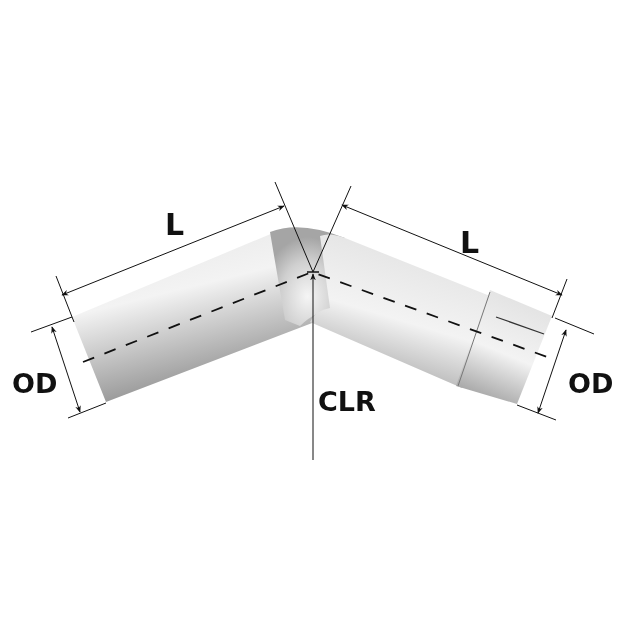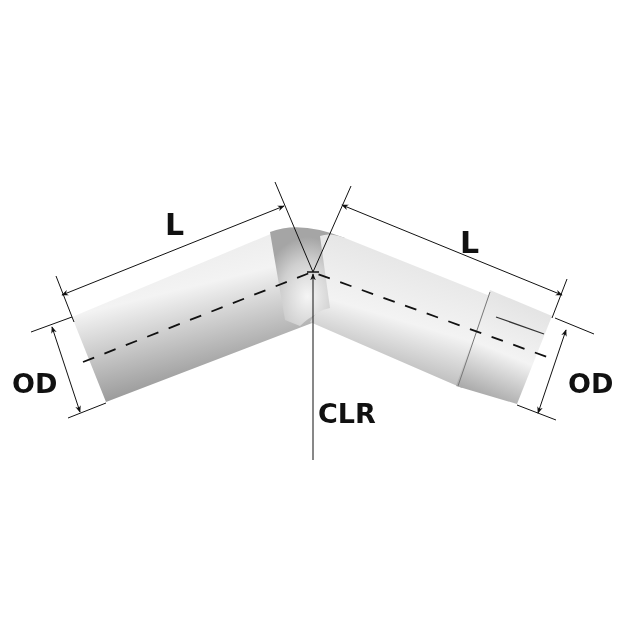--- a/index.html
+++ b/index.html
@@ -74,13 +74,13 @@
   <g>
     <line x1="313" y1="460" x2="313" y2="274" stroke="#111" stroke-width="1" marker-end="url(#arr)"></line>
     <line x1="307" y1="272" x2="319" y2="272" stroke="#111" stroke-width="1.5"></line>
   </g>
 </svg>
 
 <div class="lbl" style="left:165px; top:210px; font-size:30px;">L</div>
 <div class="lbl" style="left:460px; top:228px; font-size:30px;">L</div>
 <div class="lbl" style="left:12px; top:370px; font-size:27px;">OD</div>
 <div class="lbl" style="left:568px; top:370px; font-size:27px;">OD</div>
-<div class="lbl" style="left:318px; top:400px; font-size:27px;">CLR</div>
+<div class="lbl" style="left:318px; top:388px; font-size:27px;">CLR</div>
 
 </body></html>

